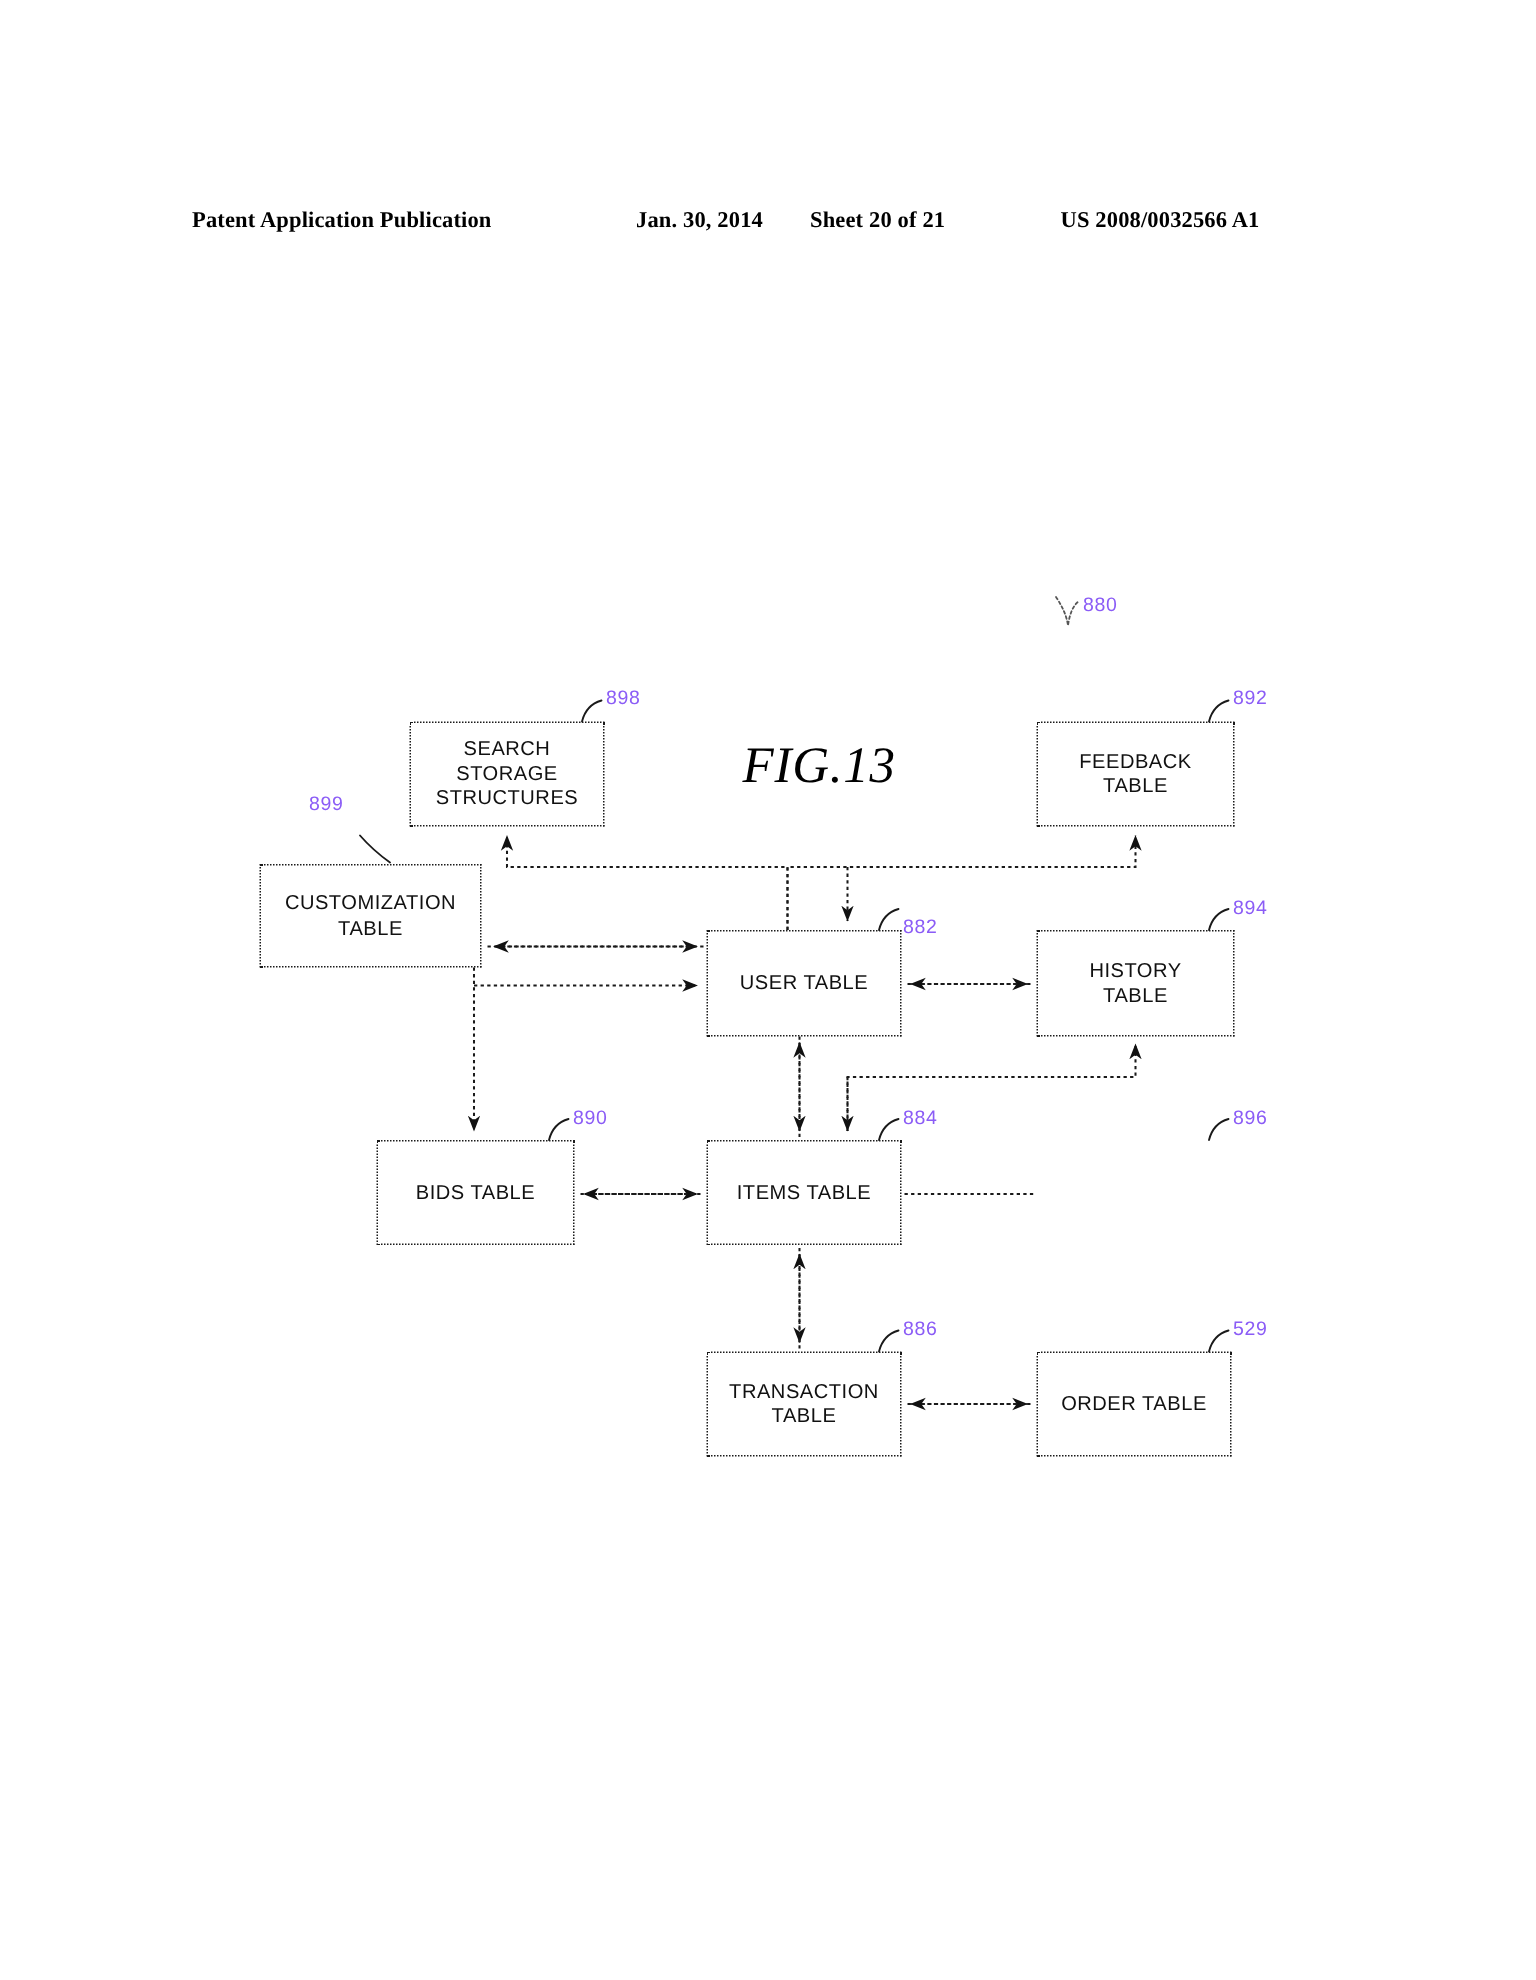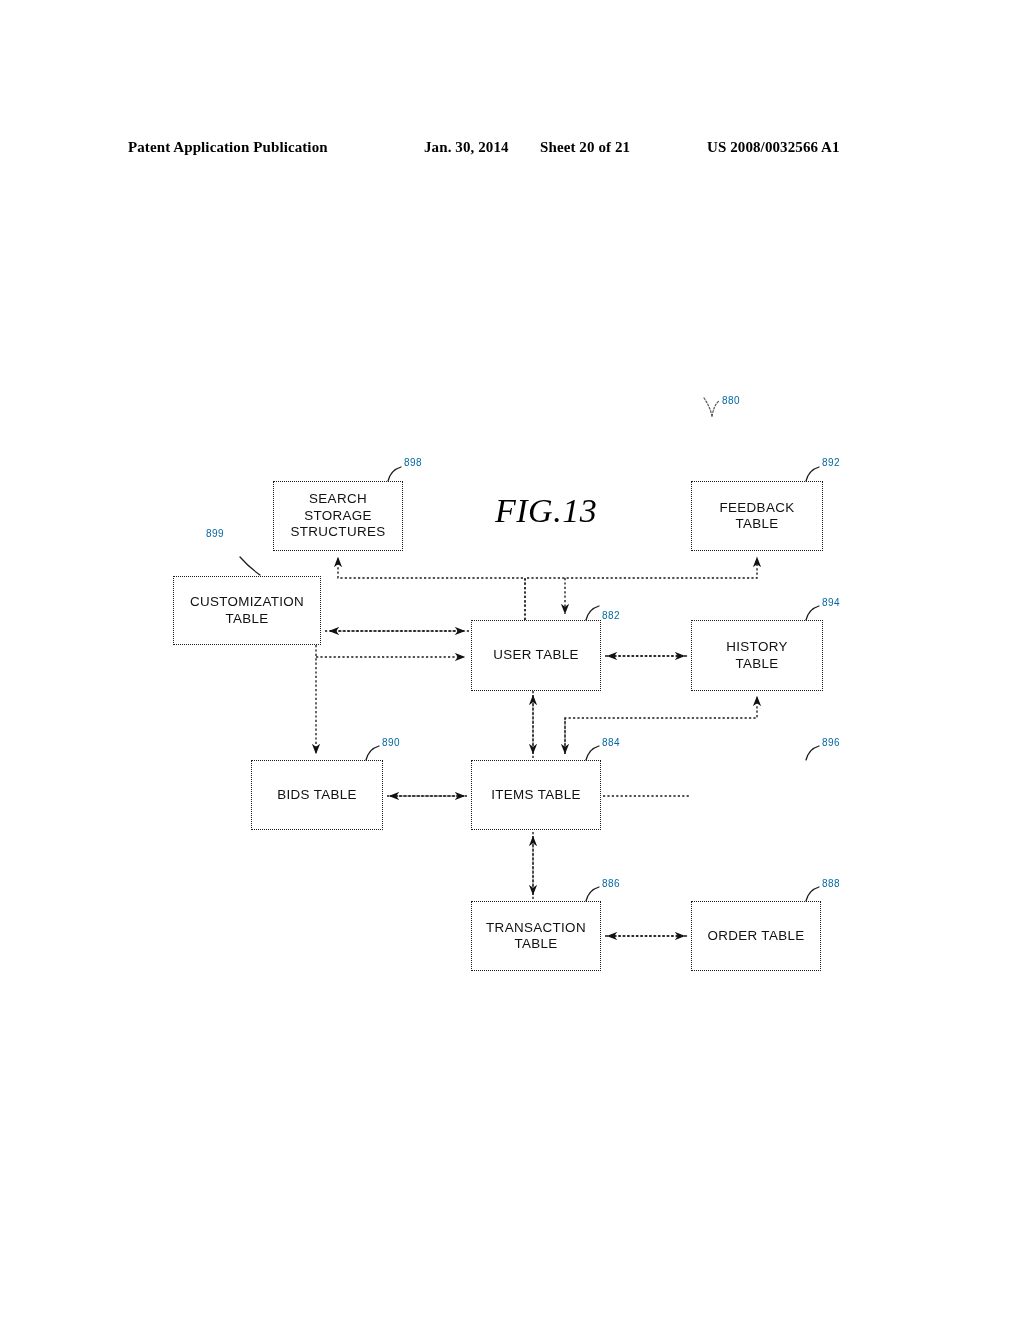--- a/index.html
+++ b/index.html
@@ -100,23 +100,23 @@
     letter-spacing: 0.35px;
     color: #111111;
     white-space: pre-line;
     padding: 0 4px;
   }
 
   
   .refnum {
     position: absolute;
     font-family: "Liberation Sans", sans-serif;
-    font-size: 10px;
+    font-size: 13px;
     letter-spacing: 0.4px;
-    color: #0369a1;
+    color: #8b5cf6;
     white-space: nowrap;
     z-index: 4;
   }
 </style>
 </head>
 <body>
 
 <div id="page-header">
   <span class="hdr-pub">Patent Application Publication</span>
   <span class="hdr-date">Jan. 30, 2014</span>
@@ -236,15 +236,15 @@
 
   <div class="node" style="left:471px; top:901px; width:130px; height:70px;">
     <span class="node-label">TRANSACTION
 TABLE</span>
   </div>
   <div class="refnum" style="left:602px; top:878px;">886</div>
 
   <div class="node" style="left:691px; top:901px; width:130px; height:70px;">
     <span class="node-label">ORDER TABLE</span>
   </div>
-  <div class="refnum" style="left:822px; top:878px;">888</div>
+  <div class="refnum" style="left:822px; top:878px;">529</div>
 
 </div>
 
 </body></html>

